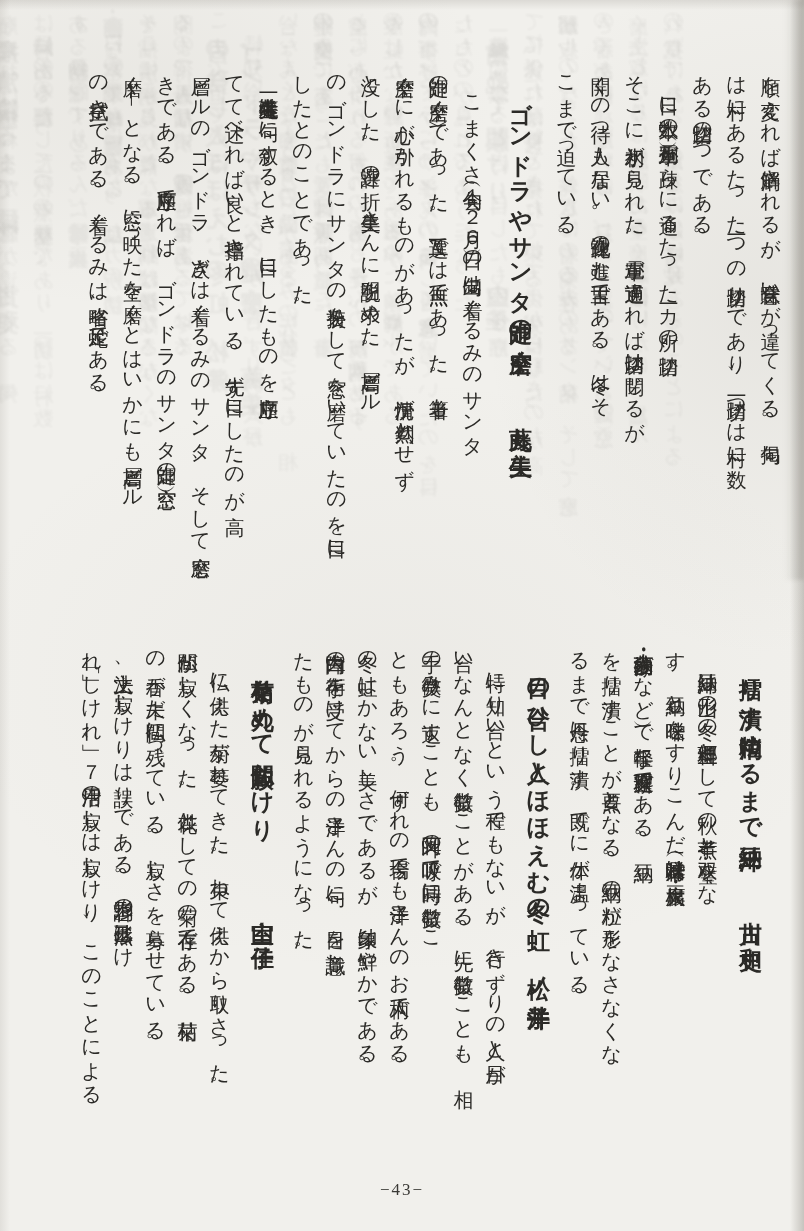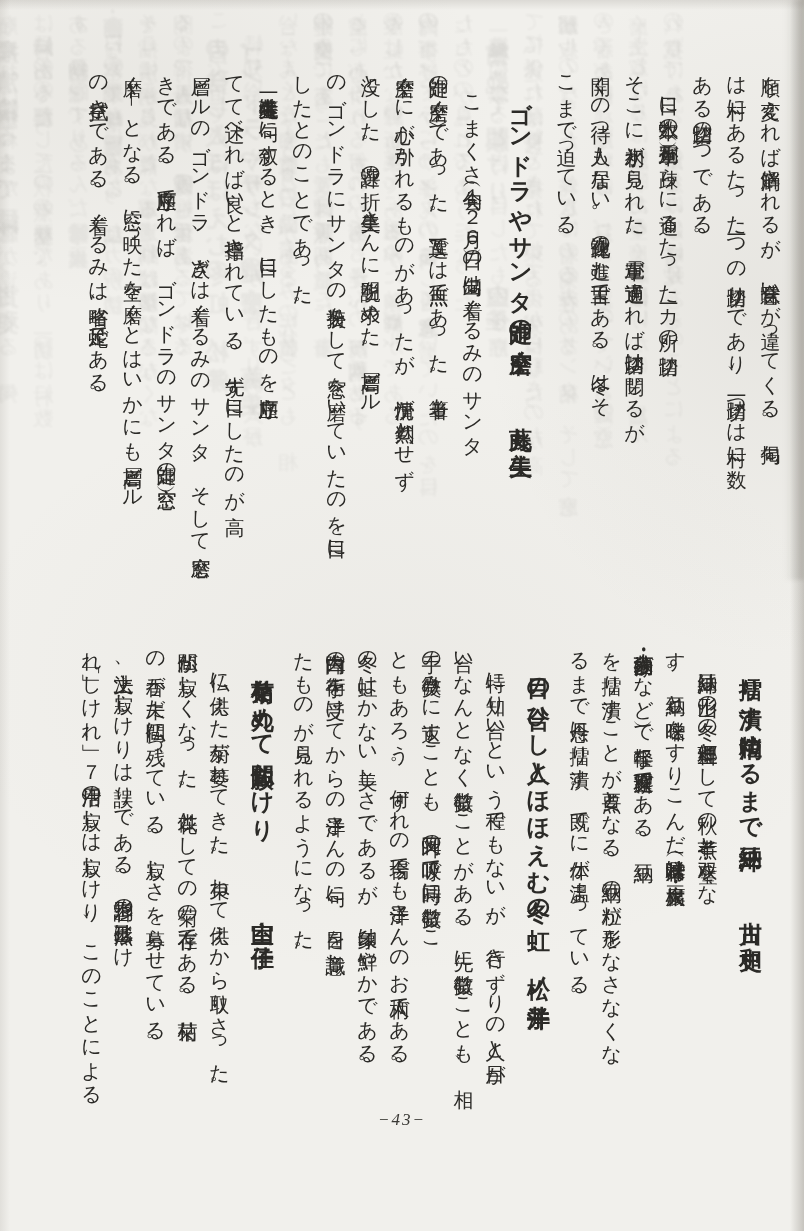--- a/index.html
+++ b/index.html
@@ -31,27 +31,26 @@
     font-weight:bold;
     font-size:23px;
     letter-spacing:1px;
     text-indent:1em;
   }
   #top-block .title    { line-height:40px; margin:0 10px; }
   #bottom-block .title { line-height:38px; margin:0 7px; }
 
   .page-number {
     position:absolute;
-    top:1110px; left:0; width:100%;
+    top:1180px; left:0; width:100%;
     text-align:center;
     font-size:17px;
     letter-spacing:2px;
     color:#3a3935;
     z-index:1;
-    font-style:italic;
   }
 
   
   .ghost {
     opacity:0.05;
     filter:blur(1px);
     transform:scaleX(-1.03);
     z-index:0;
     pointer-events:none;
   }

